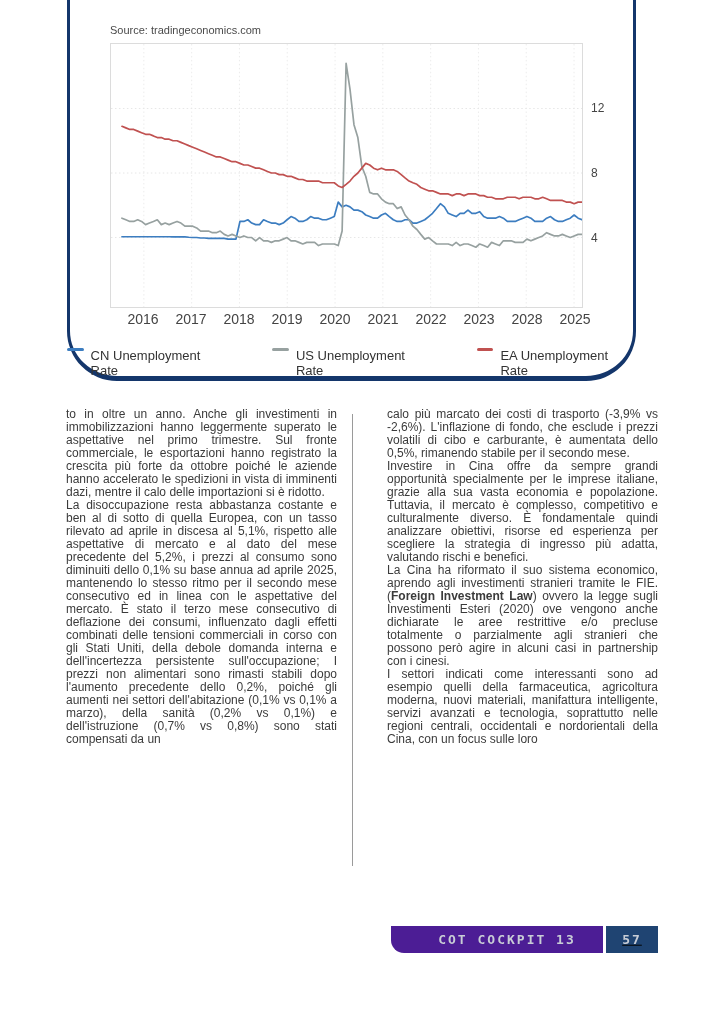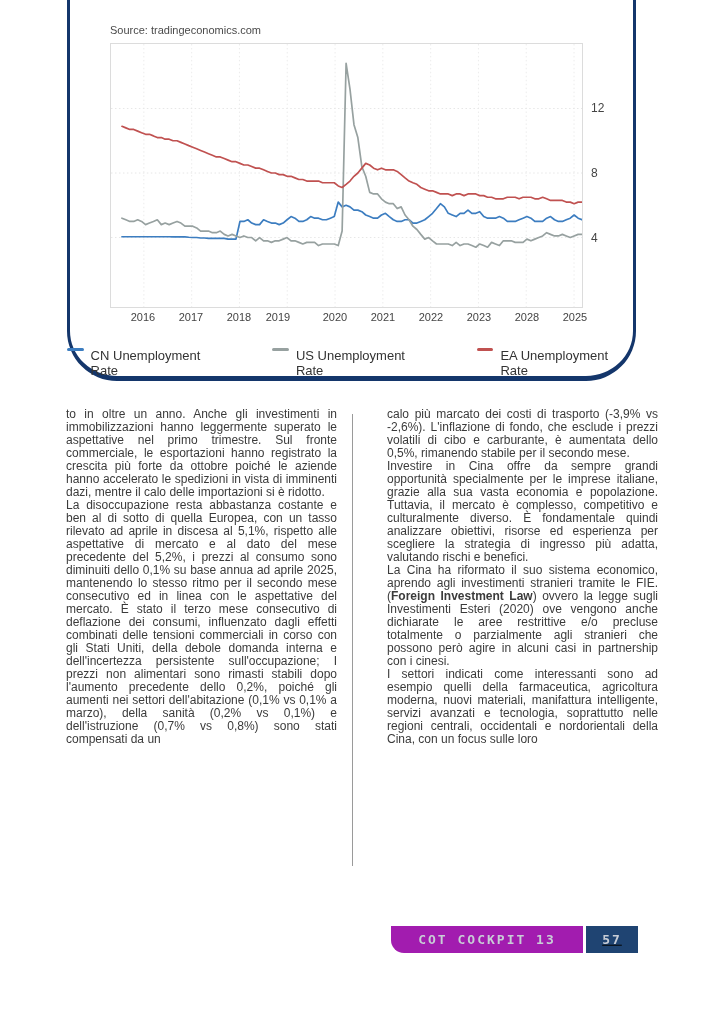--- a/index.html
+++ b/index.html
@@ -9,21 +9,21 @@
   
   #chart-frame{position:absolute;left:67px;top:-62px;width:569px;height:443px;
     box-sizing:border-box;border:3px solid #14366b;border-bottom-width:5px;
     border-radius:50px;background:#fff;}
   #chart-source{position:absolute;left:110px;top:24px;font-size:11px;color:#4a4a4a;}
   #chart-plot{position:absolute;left:110px;top:43px;width:473px;height:265px;
     box-sizing:border-box;border:1px solid #dcdcdc;background:#fff;}
   #chart-plot svg{display:block;width:100%;height:100%;}
   .ytick{position:absolute;left:591px;width:30px;font-size:12px;color:#444;}
   .xticks{position:absolute;left:0;top:311px;width:701px;height:16px;}
-  .xtick{position:absolute;width:40px;text-align:center;font-size:11px;color:#444;}
+  .xtick{position:absolute;width:40px;text-align:center;font-size:14px;color:#444;}
   #chart-legend{position:absolute;left:67px;top:348px;width:569px;display:flex;
     justify-content:center;gap:44px;align-items:center;}
   .legend-item{display:flex;align-items:flex-start;font-size:13px;color:#333;}
   .legend-dash{display:inline-block;width:17px;height:3px;border-radius:2px;margin-right:7px;}
 
   
   .col{position:absolute;top:408px;width:271px;font-size:12px;line-height:13px;
     color:#3b3b3b;text-align:justify;}
   #col-left{left:66px;}
   #col-right{left:387px;}
@@ -71,21 +71,21 @@
   </div>
 
   <span class="ytick" style="top:101px">12</span>
   <span class="ytick" style="top:166px">8</span>
   <span class="ytick" style="top:231px">4</span>
 
   <div class="xticks">
     <span class="xtick" style="left:123px">2016</span>
     <span class="xtick" style="left:171px">2017</span>
     <span class="xtick" style="left:219px">2018</span>
-    <span class="xtick" style="left:258px">2019</span>
+    <span class="xtick" style="left:267px">2019</span>
     <span class="xtick" style="left:315px">2020</span>
     <span class="xtick" style="left:363px">2021</span>
     <span class="xtick" style="left:411px">2022</span>
     <span class="xtick" style="left:459px">2023</span>
     <span class="xtick" style="left:507px">2028</span>
     <span class="xtick" style="left:555px">2025</span>
   </div>
 
   <div id="chart-legend">
     <span class="legend-item">
@@ -108,21 +108,21 @@
     </div>
   <div id="col-divider"></div>
   <div id="col-right" class="col">
       <div class="para"><span>calo più marcato dei costi di trasporto (-3,9% vs -2,6%). L'inflazione di fondo, che esclude i prezzi volatili di cibo e carburante, è aumentata dello 0,5%, rimanendo stabile per il secondo mese.</span></div>
       <div class="para"><span>Investire in Cina offre da sempre grandi opportunità specialmente per le imprese italiane, grazie alla sua vasta economia e popolazione. Tuttavia, il mercato è complesso, competitivo e culturalmente diverso. È fondamentale quindi analizzare obiettivi, risorse ed esperienza per scegliere la strategia di ingresso più adatta, valutando rischi e benefici.</span></div>
       <div class="para"><span>La Cina ha riformato il suo sistema economico, aprendo agli investimenti stranieri tramite le FIE. (</span><span class="b">Foreign Investment Law</span><span>) ovvero la legge sugli Investimenti Esteri (2020) ove vengono anche dichiarate le aree restrittive e/o precluse totalmente o parzialmente agli stranieri che possono però agire in alcuni casi in partnership con i cinesi.</span></div>
       <div class="para"><span>I settori indicati come interessanti sono ad esempio quelli della farmaceutica, agricoltura moderna, nuovi materiali, manifattura intelligente, servizi avanzati e tecnologia, soprattutto nelle regioni centrali, occidentali e nordorientali della Cina, con un focus sulle loro</span></div>
     </div>
 
   <div id="footer">
-    <div id="footer-title-box" style="background: #a21caf;">
+    <div id="footer-title-box" style="background: #4c1d95; padding-left: 20px;">
       <span class="footer-text">COT COCKPIT 13</span>
     </div>
     <div id="footer-gap"></div>
     <div id="footer-page-box" style="background: rgb(31, 68, 114); text-decoration: underline;">
       <span class="footer-text">57</span>
     </div>
   </div>
 
 </div>
 

